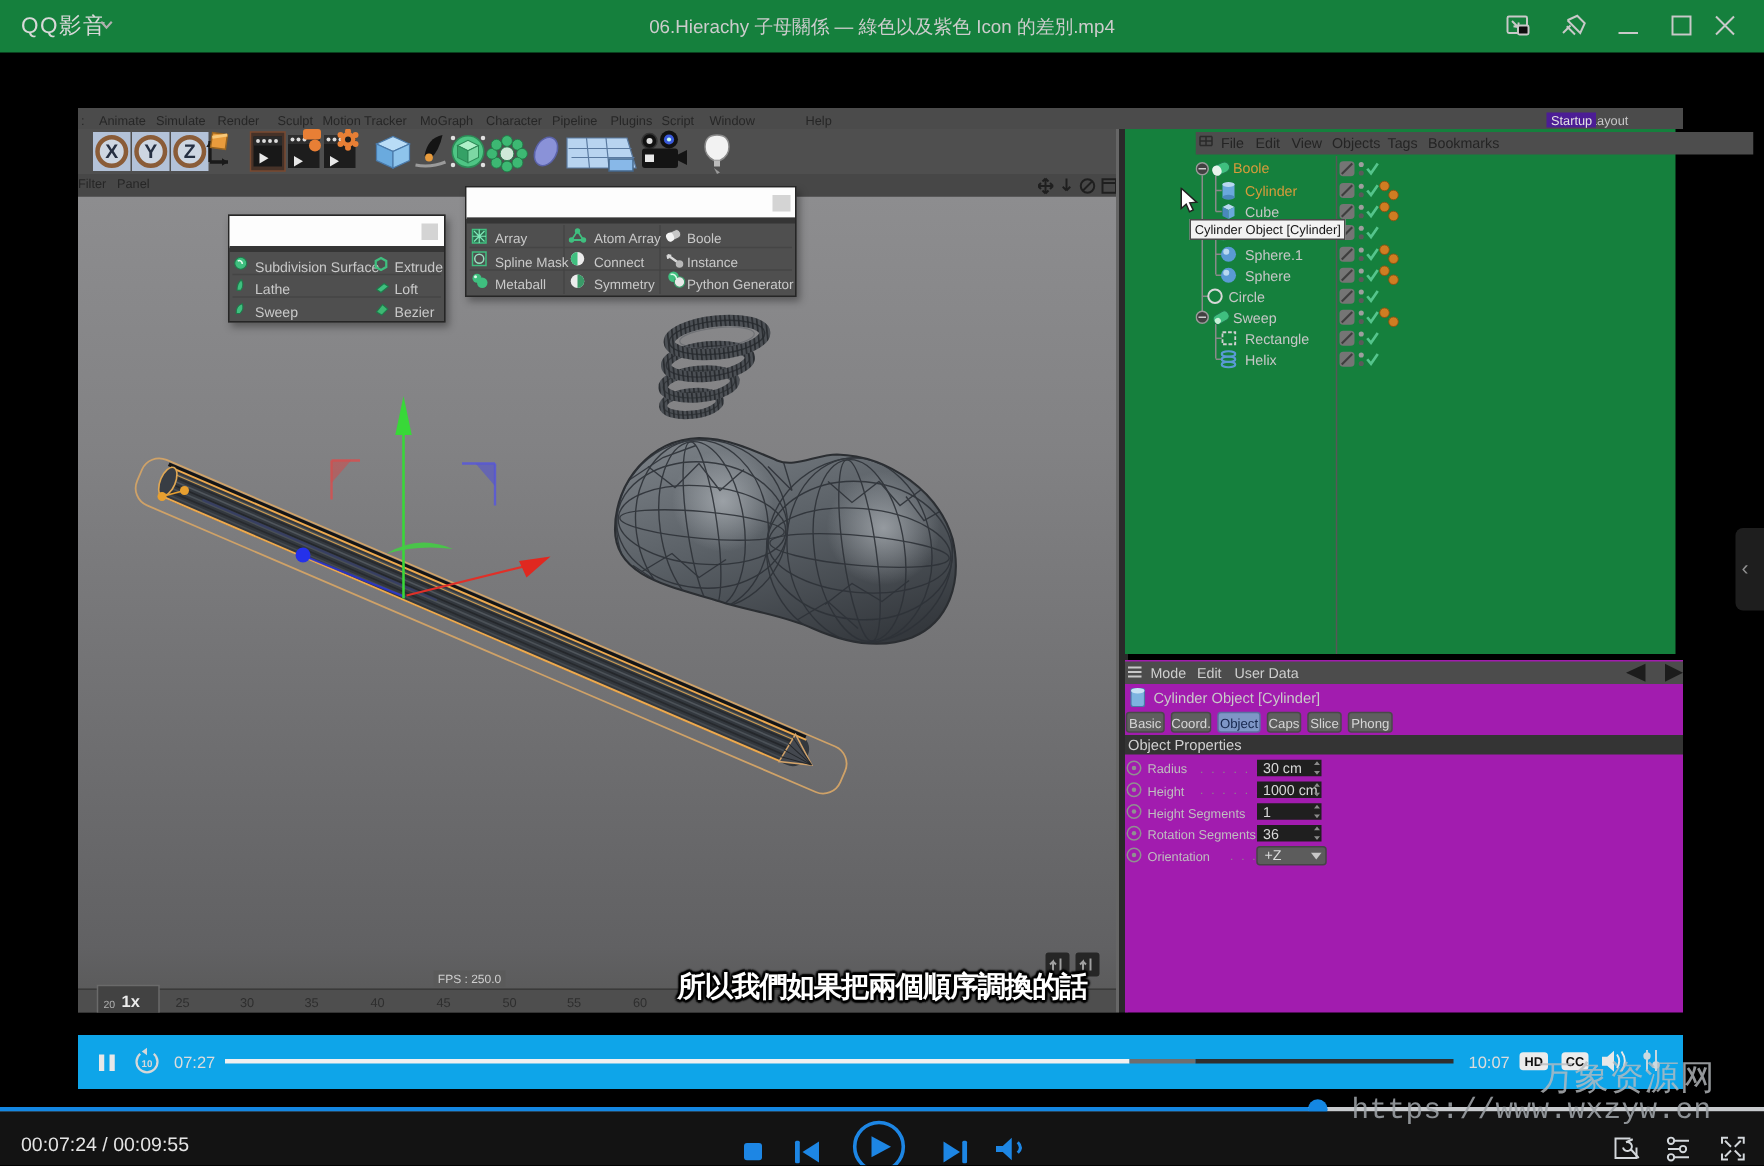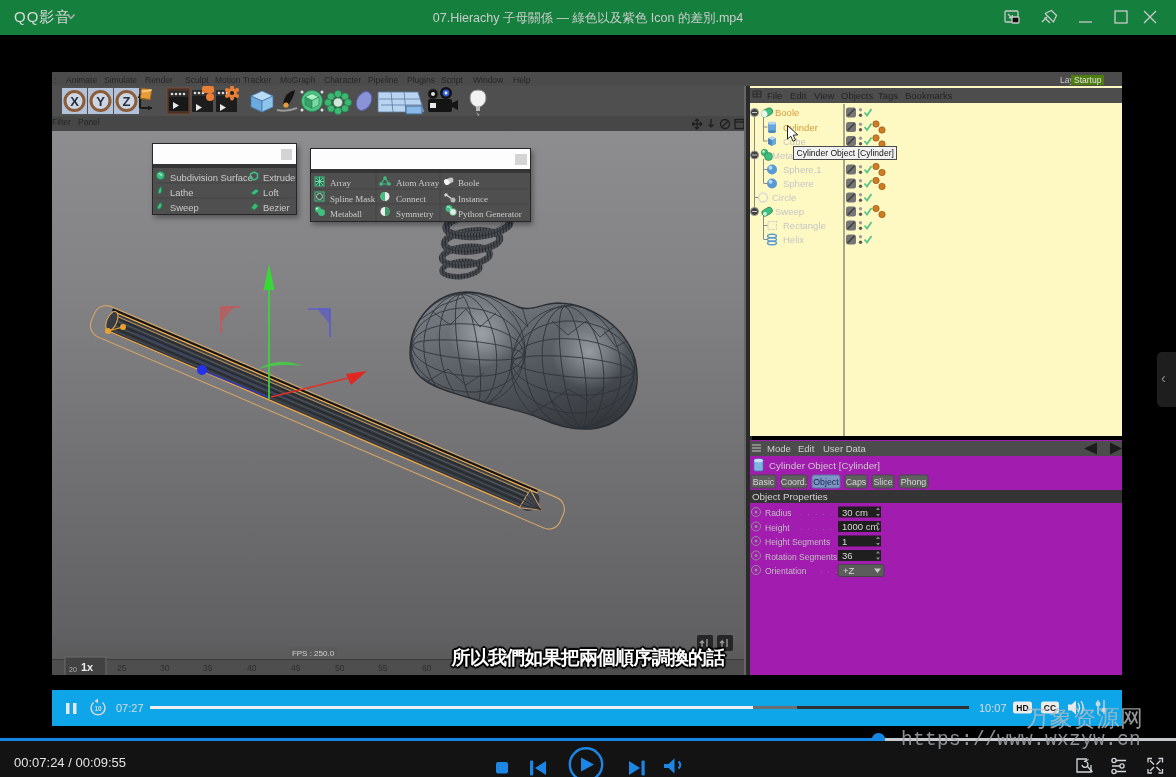--- a/index.html
+++ b/index.html
@@ -13,21 +13,21 @@
   
   #c4dmenu{position:absolute;left:52px;top:72px;width:1070px;height:14px;background:#4b4b4b;}
   .m{position:absolute;top:3px;font-size:8.5px;color:#262626;}
   #c4dtool{position:absolute;left:52px;top:86px;width:693px;height:30px;background:#4f4f4f;}
   #c4dfilter{position:absolute;left:52px;top:116px;width:693px;height:15px;background:#474747;}
   #viewport{position:absolute;left:52px;top:131px;width:692px;height:544px;
      background:linear-gradient(#8d8d8f,#828284 30%,#616163 92%,#585858);}
   #splitter{position:absolute;left:744px;top:86px;width:6px;height:589px;background:#2a2a2a;
      border-left:2px solid #666;}
   
-  #om{position:absolute;left:750px;top:86px;width:372px;height:350px;background:#fef9c3;}
+  #om{position:absolute;left:750px;top:86px;width:320px;height:350px;background:#15803d;padding-left:47px;}
   
   #am{position:absolute;left:750px;top:440px;width:372px;height:235px;background:#a21caf;}
   
   .popup{position:absolute;background:#4f4f4f;border:1px solid #262626;box-shadow:2px 3px 5px rgba(0,0,0,.35);}
   .ptitle{position:absolute;left:0;top:0;background:#fdfdfd;border-bottom:1px solid #9a9a9a;}
   .pclose{position:absolute;background:#d4d4d4;}
   
   #subtitle{position:absolute;left:0;top:645px;width:1176px;text-align:center;
      font-size:19px;font-weight:bold;color:#fff;letter-spacing:-0.8px;
      text-shadow:-1.7px 0 1px #000,1.7px 0 1px #000,0 -1.7px 1px #000,0 1.7px 1px #000,
@@ -44,21 +44,21 @@
 </style>
 </head>
 <body>
 <div id="stage">
 
   <div id="titlebar">
     <div id="qqlogo">QQ影音</div>
     <svg class="abs" style="left:66px;top:13px;" width="10" height="8">
         <path d="M1.5 1.5 L5 5.5 L8.5 1.5" stroke="#b0b0b0" stroke-width="1.4" fill="none"></path>
       </svg>
-    <div id="vtitle">07.Hierachy 子母關係 — 綠色以及紫色 Icon 的差別.mp4</div>
+    <div id="vtitle">06.Hierachy 子母關係 — 綠色以及紫色 Icon 的差別.mp4</div>
     <svg class="abs" style="left:1000px;top:6px;" width="170" height="22" viewBox="0 0 170 22">
       <g stroke="#c9c9c9" stroke-width="1.3" fill="none">
         <rect x="5" y="5" width="13" height="11" rx="1"></rect>
         <rect x="12" y="11" width="7" height="6" rx="1" fill="#0d0d0d"></rect>
         <path d="M8 8 L12 12 M12 12 l-3 -0.5 M12 12 l0.5 -3"></path>
         <path d="M42 16 l5 -5 m-2 -3.5 l6.5 -3 l5 5 l-3 6.5 l-8.5 -8.5 m-0.5 4 l5.5 5.5"></path>
         <path d="M79 16 h13"></path>
         <rect x="115" y="5" width="12" height="12"></rect>
         <path d="M144 5 l12 12 M156 5 l-12 12"></path>
       </g>
@@ -71,23 +71,23 @@
     <span class="m" style="left:52px;">Simulate</span>
     <span class="m" style="left:93px;">Render</span>
     <span class="m" style="left:133px;">Sculpt</span>
     <span class="m" style="left:163px;">Motion Tracker</span>
     <span class="m" style="left:228px;">MoGraph</span>
     <span class="m" style="left:272px;">Character</span>
     <span class="m" style="left:316px;">Pipeline</span>
     <span class="m" style="left:355px;">Plugins</span>
     <span class="m" style="left:389px;">Script</span>
     <span class="m" style="left:421px;">Window</span>
-    <span class="m" style="left:461px;text-align:center;">Help</span>
+    <span class="m" style="left:485px;text-align:center;">Help</span>
     <span class="m" style="left:1008px;color:#c9c9c9;">Layout</span>
-    <span class="m" style="left:1019px;background:#4d7c0f;color:#e4e4e4;padding:0 3px;">Startup</span>
+    <span class="m" style="left:979px;background:#4c1d95;color:#e4e4e4;padding:0 3px;">Startup</span>
   </div>
 
   <div id="c4dtool">
     <svg width="693" height="30" viewBox="0 0 693 30">
 
       <g>
         <rect x="10" y="2" width="25" height="26" fill="#b3c2d8"></rect>
         <rect x="36" y="2" width="25" height="26" fill="#b3c2d8"></rect>
         <rect x="62" y="2" width="25" height="26" fill="#b3c2d8"></rect>
         <circle cx="22.5" cy="15" r="9.5" fill="#cdd6e2" stroke="#8a5c38" stroke-width="3"></circle>
@@ -618,21 +618,21 @@
         <path d="M5.5 6 a2 2 0 0 1 3 2" stroke="#e8fff0" stroke-width="1" fill="none"></path>
         <path d="M5 25.5 q0 -5 3 -7 q2 4 -0.5 7 z" fill="#3fbf7f" stroke="#1e7a4a" stroke-width="0.7"></path>
         <path d="M4.5 41 q-0.5 -5 4 -6.5 q1.5 3.5 -1.5 6.5 z" fill="#3fbf7f" stroke="#1e7a4a" stroke-width="0.7"></path>
         <path d="M101 4 l3.5 2 v4 l-3.5 2 l-3.5 -2 v-4 z" fill="none" stroke="#3fbf7f" stroke-width="1.5"></path>
         <path d="M98 25 l5 -4 l3 2 l-5 4 z" fill="#3fbf7f" stroke="#1e7a4a" stroke-width="0.7"></path>
         <path d="M98 40 l4 -5 l3.5 3 l-4 4 z" fill="#3db873" stroke="#1e7a4a" stroke-width="0.7"></path>
       </g>
     </svg>
   </div>
 
-  <div class="popup" style="left:310px;top:148px;width:219px;height:72px;font-family:Liberation Serif, serif;">
+  <div class="popup" style="left:310px;top:124px;width:219px;height:72px;">
     <div class="ptitle" style="width:219px;height:20px;"></div>
     <div class="pclose" style="left:204px;top:5px;width:12px;height:11px;"></div>
     <div style="position:absolute;left:0;top:20px;width:219px;height:4px;background:#353535;"></div>
     <svg style="position:absolute;left:0;top:24px;" width="219" height="48" viewBox="0 0 219 48">
       <g stroke="#454545" stroke-width="1">
           <path d="M2 16 H217 M2 31 H217 M65 1 V47 M129 1 V47"></path>
         </g>
       <g font-size="9" fill="#c9c9c9">
         <text x="19" y="13">Array</text>
         <text x="19" y="29">Spline Mask</text>

